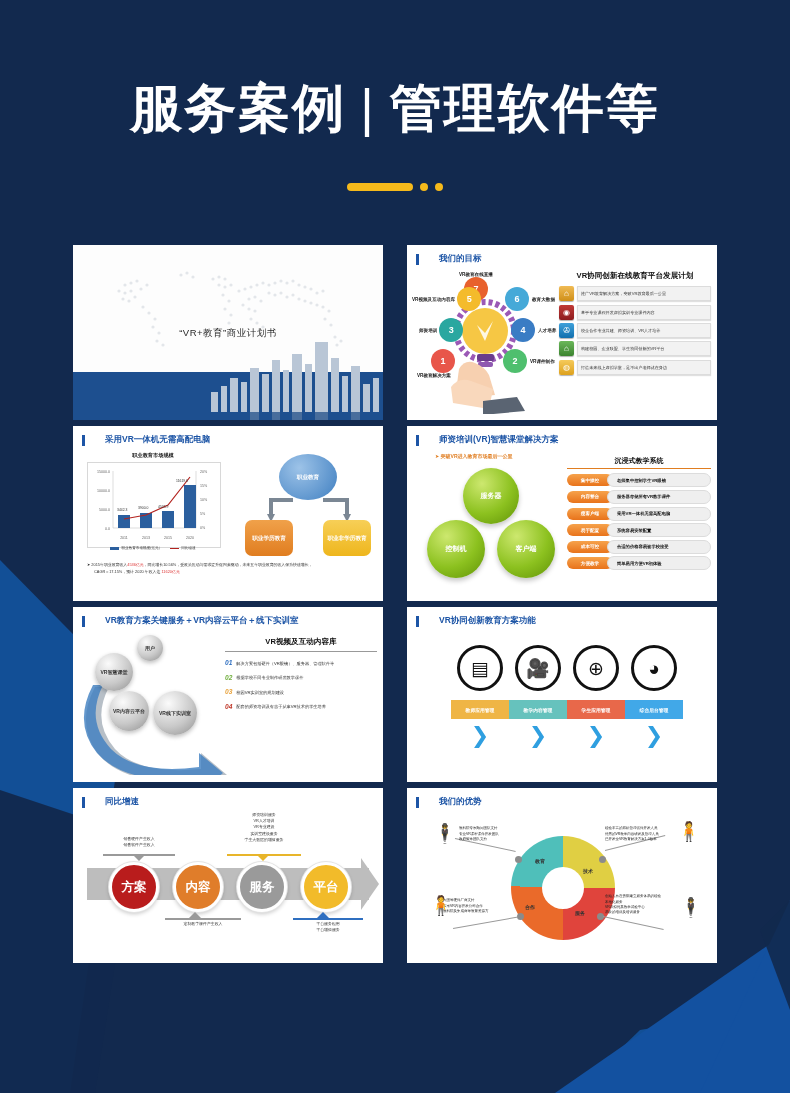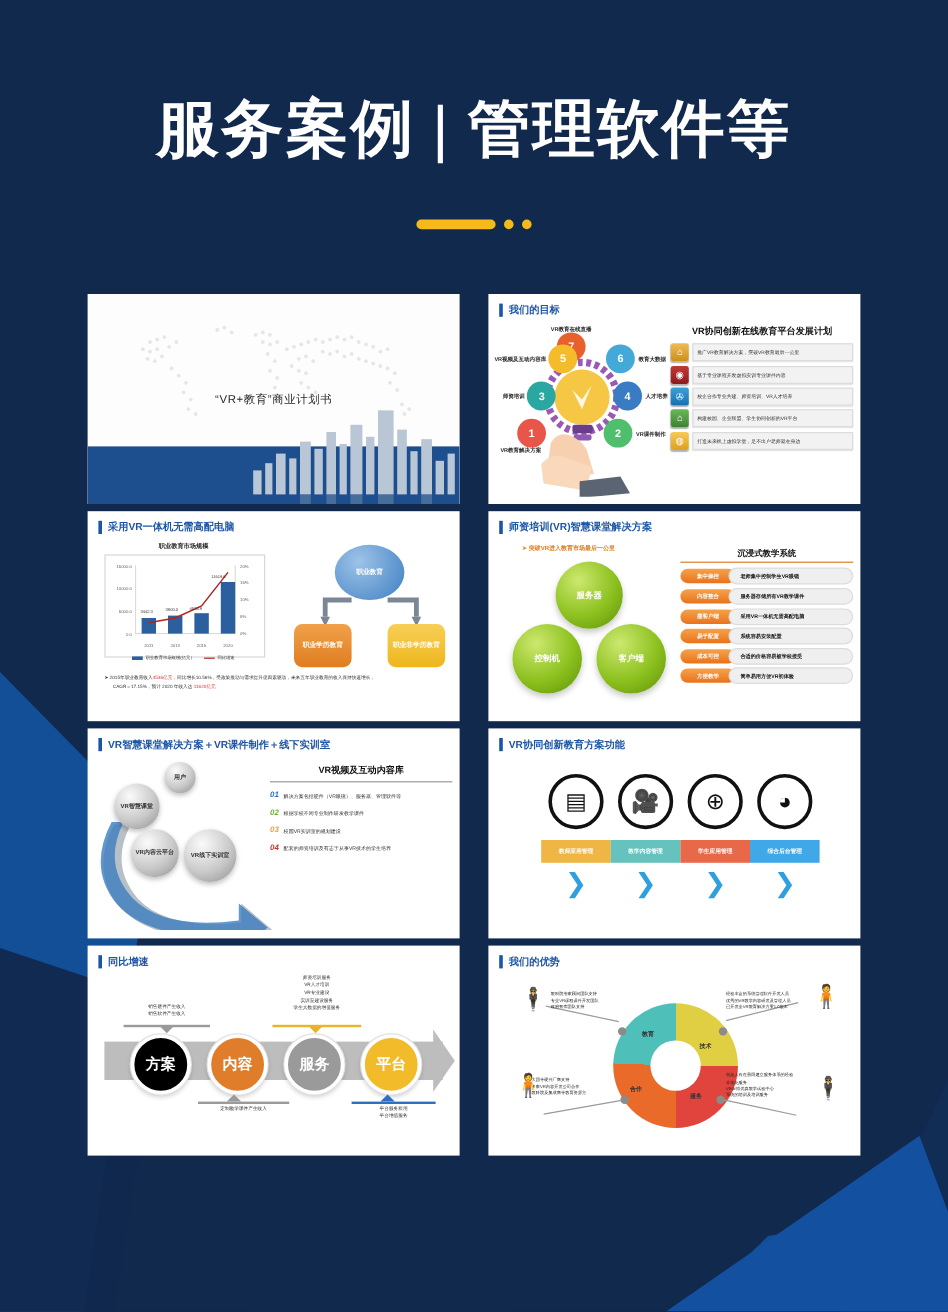--- a/index.html
+++ b/index.html
@@ -29,21 +29,21 @@
     display:grid;grid-template-columns:310px 310px;
     column-gap:24px;row-gap:6px;
   }
   .slide{
     width:310px;height:175px;background:#ffffff;position:relative;
     overflow:hidden;box-sizing:border-box;
   }
 
   
   .s-title{
-    position:absolute;left:9px;top:8px;display:flex;align-items:flex-start;gap:5px;
+    position:absolute;left:9px;top:8px;display:flex;align-items:flex-end;gap:20px;
   }
   .s-title .tick{width:3px;height:11px;background:#1d55a6;display:block;}
   .s-title .txt{font-size:8.5px;font-weight:bold;color:#1d55a6;white-space:nowrap;}
 
   
   .cover{background:#fdfdfd;}
   .cover .map{
     position:absolute;left:0;top:0;width:310px;height:130px;opacity:.20;
   }
   .cover .skyline{position:absolute;right:0;bottom:0;width:180px;height:86px;}
@@ -501,21 +501,21 @@
         <div class="imm-row">
           <span class="imm-k">方便教学</span>
           <span class="imm-v">简单易用方便VR初体验</span>
         </div>
       </div>
     </div>
 
     <div class="slide">
       <div class="s-title">
         <span class="tick"></span>
-        <span class="txt">VR智慧课堂解决方案＋VR课件制作＋线下实训室</span>
+        <span class="txt">VR教育方案关键服务＋VR内容云平台＋线下实训室</span>
       </div>
       <div class="arrow-art">
         <svg viewBox="0 0 150 140" width="150" height="140">
           <path d="M28 52 q-18 34 6 62 q24 26 86 20 l0 -16 l26 22 l-26 22 l0 -16 q-74 6 -102 -26 q-24 -30 -4 -68 z" fill="#7c8a99" opacity=".55"></path>
           <path d="M22 50 q-18 36 8 64 q26 26 88 18 l0 -14 l24 20 l-24 20 l0 -14 q-74 6 -102 -26 q-24 -30 -4 -68 z" fill="#3d7ec0" opacity=".8"></path>
         </svg>
         <div class="gball" style="left:56px;top:0;width:26px;height:26px;">用户</div>
         <div class="gball" style="left:14px;top:18px;width:38px;height:38px;">VR智慧课堂</div>
         <div class="gball" style="left:28px;top:56px;width:40px;height:40px;">VR内容云平台</div>
         <div class="gball" style="left:72px;top:56px;width:44px;height:44px;">VR线下实训室</div>
@@ -588,21 +588,21 @@
       <div class="pm-note" style="left:148px;top:24px;width:86px;">
         <div>师资培训服务</div>
         <div>VR人才培训</div>
         <div>VR专业建设</div>
         <div>实训室建设服务</div>
         <div>学生大数据的增值服务</div>
       </div>
       <div class="pm-underline" style="left:154px;top:66px;width:74px;background:#e8b52a;"></div>
       <div class="pm-tri" style="left:184px;top:67px;border-top:6px solid #e8b52a;"></div>
 
-      <div class="pm-c" style="left:36px;background:#000000;">方案</div>
+      <div class="pm-c" style="left:36px;background:#b91c1c;">方案</div>
       <div class="pm-c" style="left:100px;background:#e07d2a;">内容</div>
       <div class="pm-c" style="left:164px;background:#9a9a9a;">服务</div>
       <div class="pm-c" style="left:228px;background:#f2bb2a;">平台</div>
 
       <div class="pm-tri" style="left:116px;top:124px;border-bottom:6px solid #9a9a9a;"></div>
       <div class="pm-underline" style="left:92px;top:130px;width:76px;background:#9a9a9a;"></div>
       <div class="pm-note" style="left:90px;top:133px;width:80px;">
         <div>定制教学课件产生收入</div>
       </div>
 

